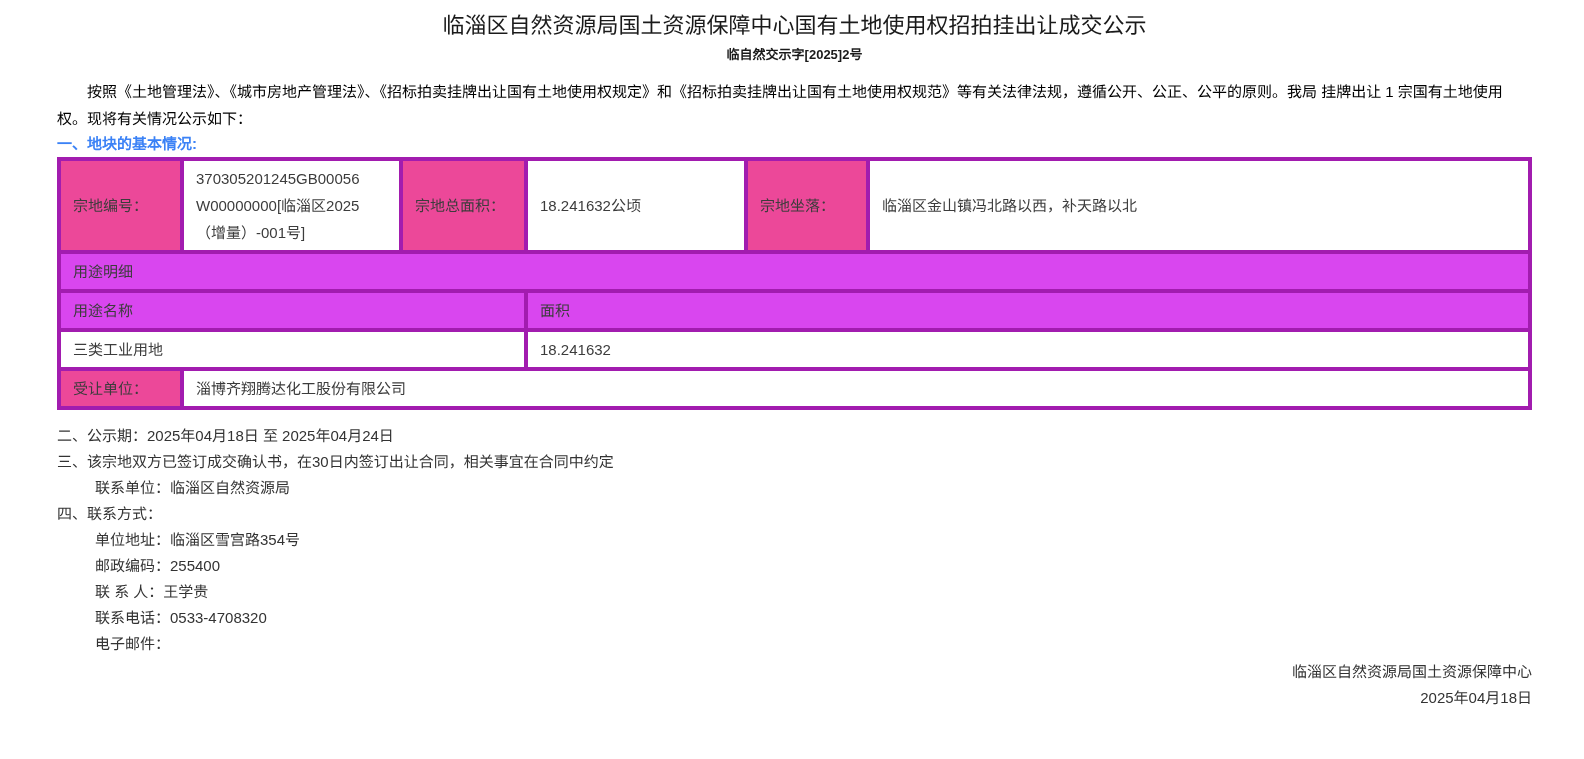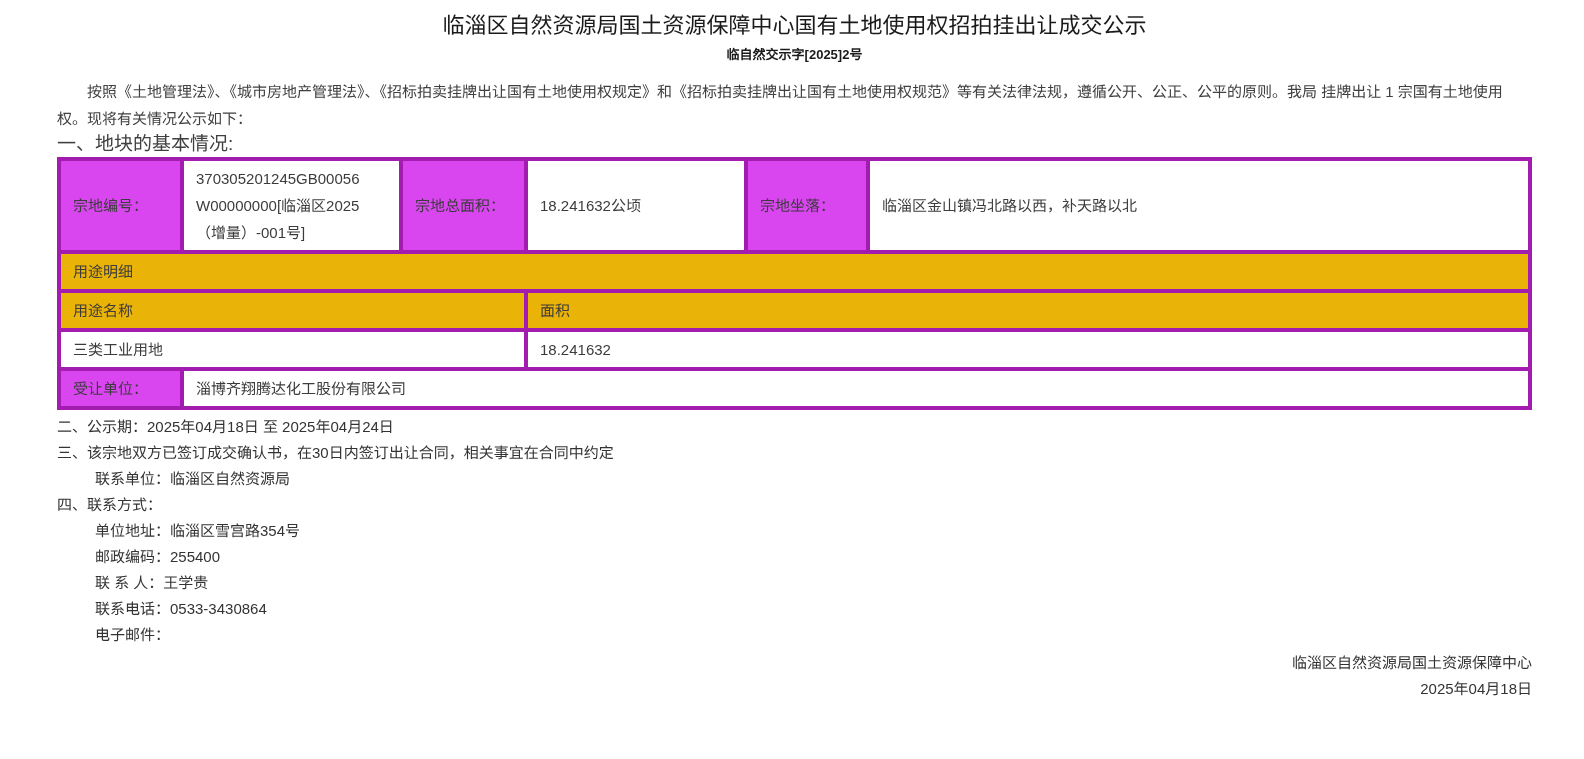--- a/index.html
+++ b/index.html
@@ -26,62 +26,63 @@
     font-size: 13px;
     line-height: 18px;
     font-weight: bold;
     color: #1a1a1a;
   }
   .intro {
     margin-top: 14px;
     font-size: 15px;
     line-height: 27px;
     text-indent: 2em;
-    color: #404040;
+    color: #000000;
   }
   .sec-heading {
-    font-size: 19px;
+    font-size: 15px;
     line-height: 23px;
-    color: #404040;
+    color: #3b82f6;
+    font-weight: bold;
   }
 
   table.parcel {
     margin-top: 2px;
     width: 100%;
     border-collapse: collapse;
     table-layout: fixed;
     font-size: 15px;
   }
   table.parcel td {
     border: 4px solid #a21caf;
     padding: 4px 12px;
     vertical-align: middle;
     text-align: left;
     font-weight: normal;
     color: #3c3c3c;
     line-height: 27px;
     overflow: hidden;
   }
-  td.label-cell { background: #d946ef; }
-  tr.detail-row td { background: #eab308; }
+  td.label-cell { background: #ec4899; }
+  tr.detail-row td { background: #d946ef; }
   .prewrap { white-space: pre-line; }
   tr.r1 { height: 80px; }
   tr.r2 { height: 31px; }
   tr.r3 { height: 30px; }
   tr.r4 { height: 31px; }
   tr.r5 { height: 34px; }
   tr.r6 { height: 31px; }
   tr.r7 { height: 50px; }
 
   .body-line {
     font-size: 15px;
     line-height: 26px;
     color: #333333;
   }
-  .after-table { margin-top: 4px; }
+  .after-table { margin-top: 13px; }
   .contact-line { padding-left: 38px; }
 
   .footer {
     margin-top: 2px;
     text-align: right;
     font-size: 15px;
     line-height: 26px;
     color: #333333;
   }
 </style>
@@ -136,21 +137,21 @@
   </table>
 
   <div class="body-line after-table">二、公示期：2025年04月18日 至 2025年04月24日</div>
   <div class="body-line">三、该宗地双方已签订成交确认书，在30日内签订出让合同，相关事宜在合同中约定</div>
   <div class="body-line contact-line">联系单位：临淄区自然资源局</div>
 
   <div class="body-line">四、联系方式：</div>
   <div class="body-line contact-line">单位地址：临淄区雪宫路354号</div>
   <div class="body-line contact-line">邮政编码：255400</div>
   <div class="body-line contact-line">联 系 人：王学贵</div>
-  <div class="body-line contact-line">联系电话：0533-3430864</div>
+  <div class="body-line contact-line">联系电话：0533-4708320</div>
   <div class="body-line contact-line">电子邮件：</div>
 
   <div class="footer">
     <div>临淄区自然资源局国土资源保障中心</div>
     <div>2025年04月18日</div>
   </div>
 
 </div>
 
 </body></html>

